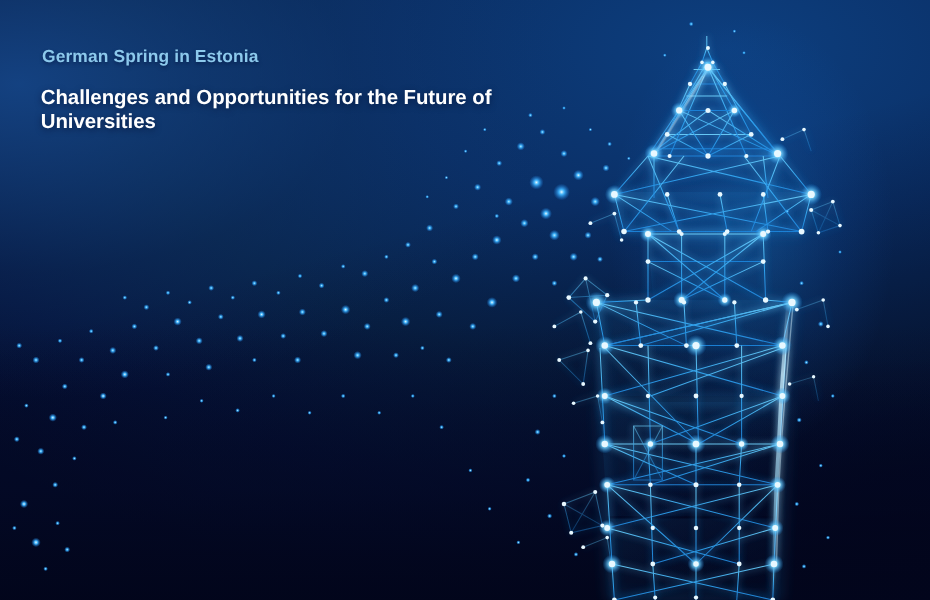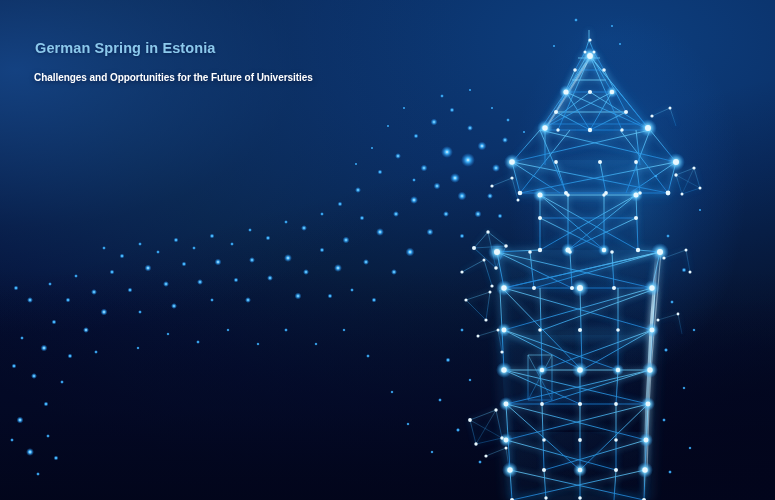--- a/index.html
+++ b/index.html
@@ -79,21 +79,21 @@
     font-size: 37px;
     line-height: 42px;
     font-weight: 700;
     letter-spacing: -0.6px;
     margin: 0 0 14px 0;
     text-shadow: 0 2px 8px rgba(2,18,52,0.55);
   }
   .title .line { display: block; }
   .subtitle {
     color: #ffffff;
-    font-size: 10px;
+    font-size: 17px;
     font-weight: 700;
     letter-spacing: -0.05px;
     margin: 0 0 0 1px;
     text-shadow: 0 1px 5px rgba(2,18,52,0.6);
   }
 
   
   .particles, .lighthouse-svg {
     position: absolute;
     inset: 0;

